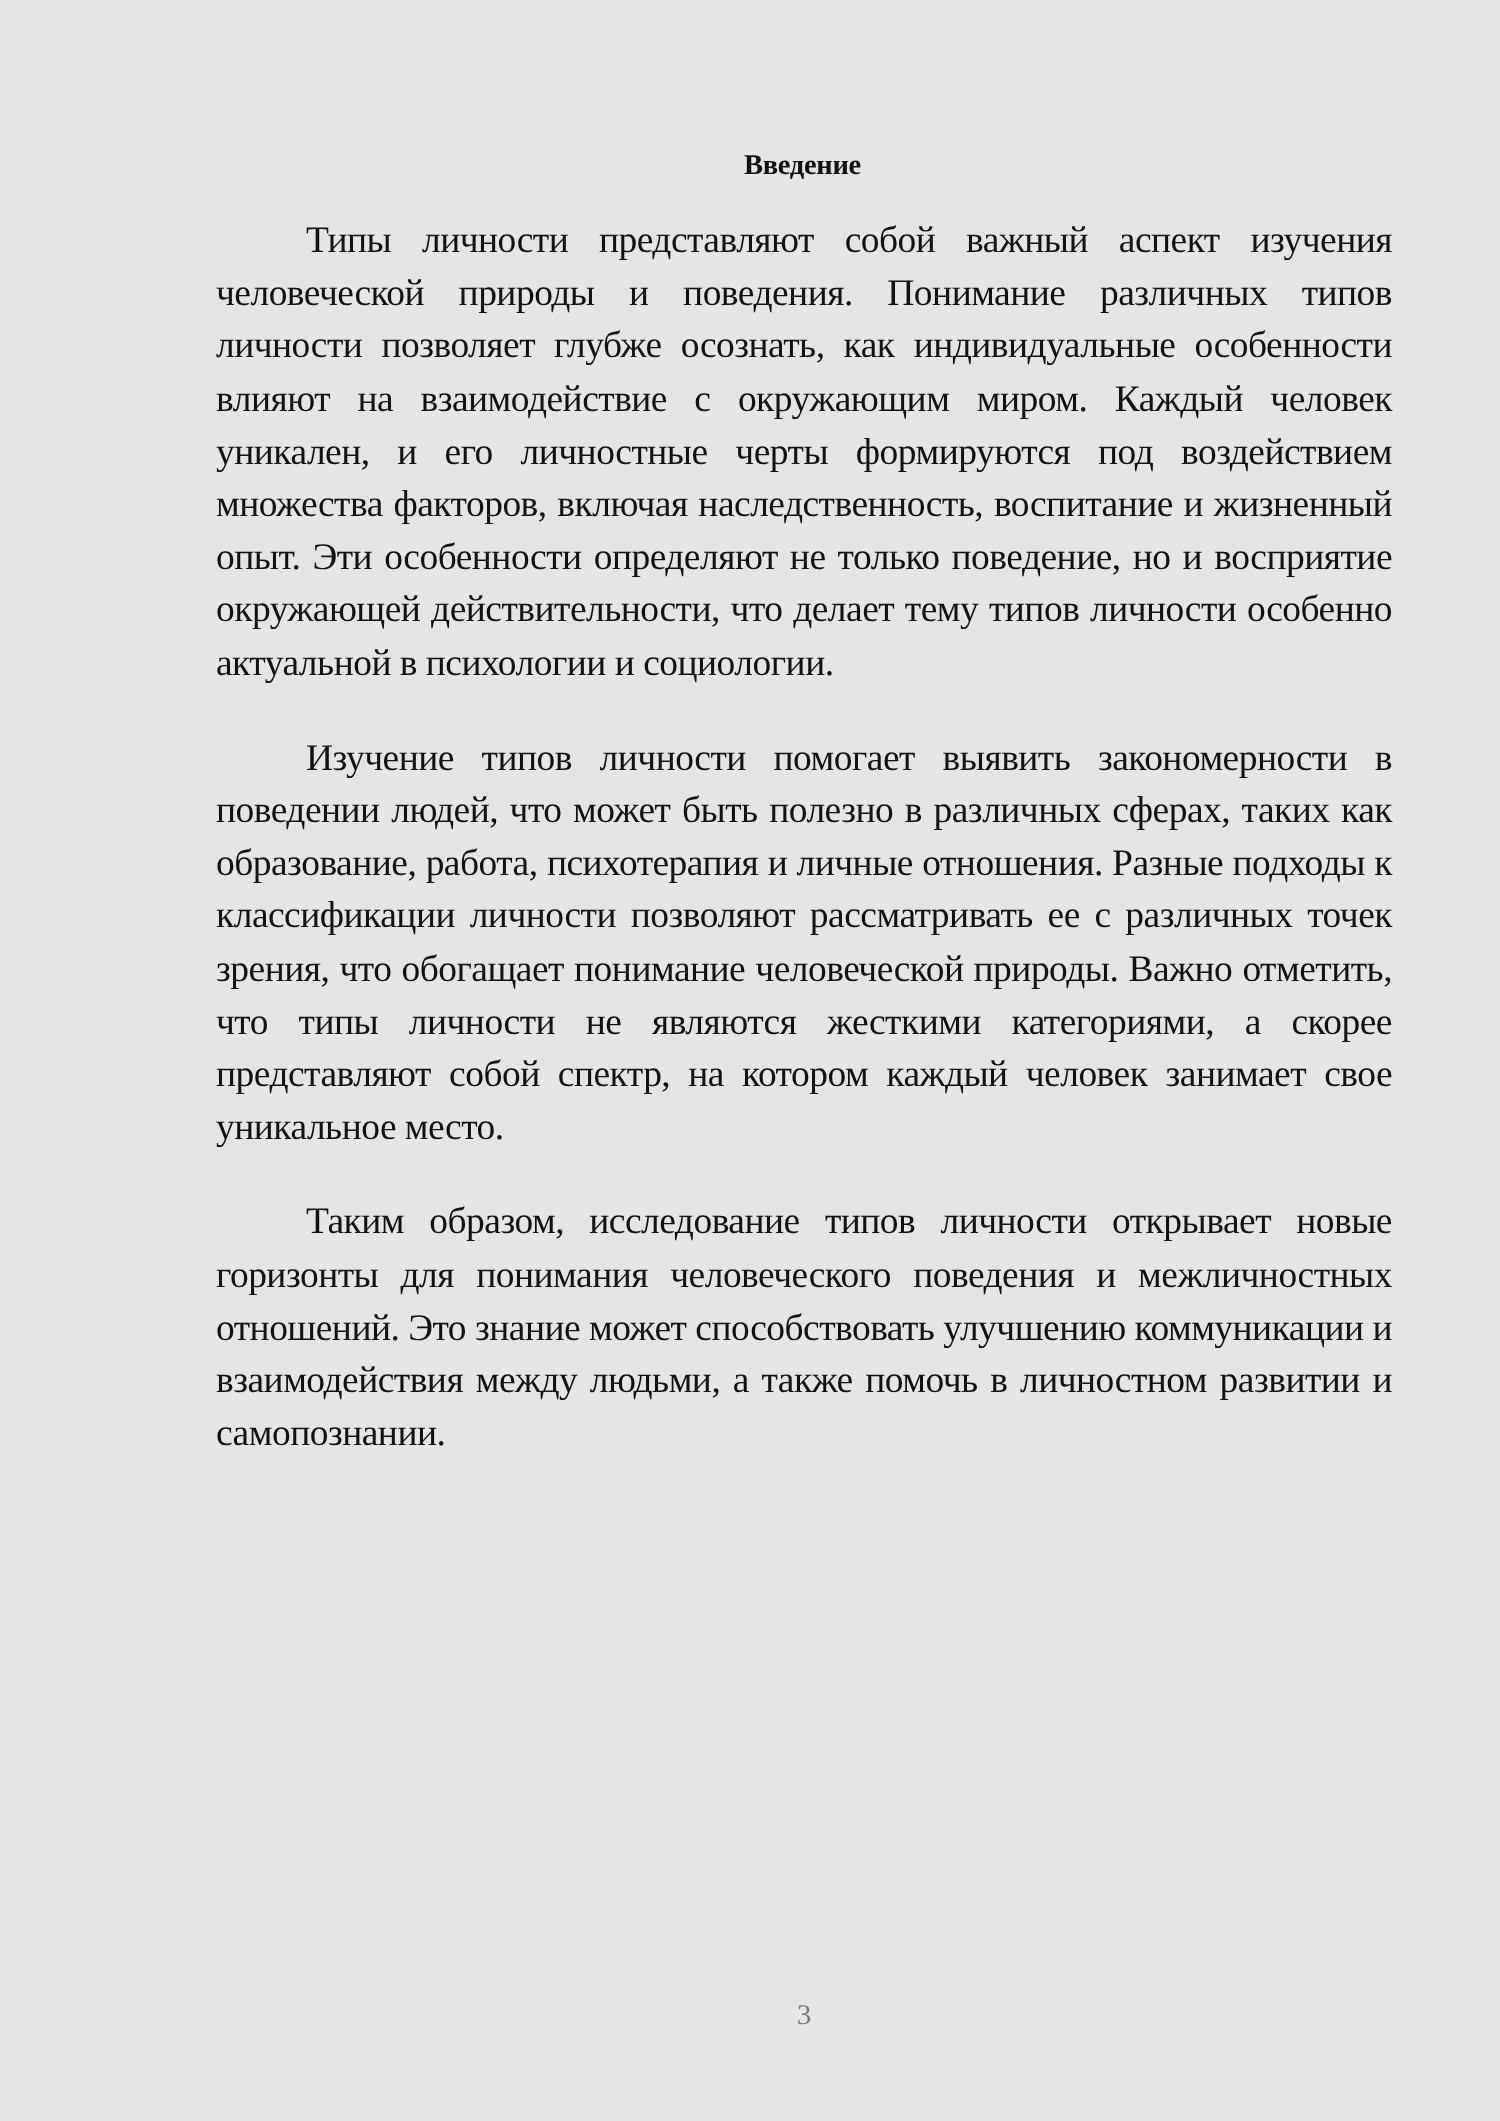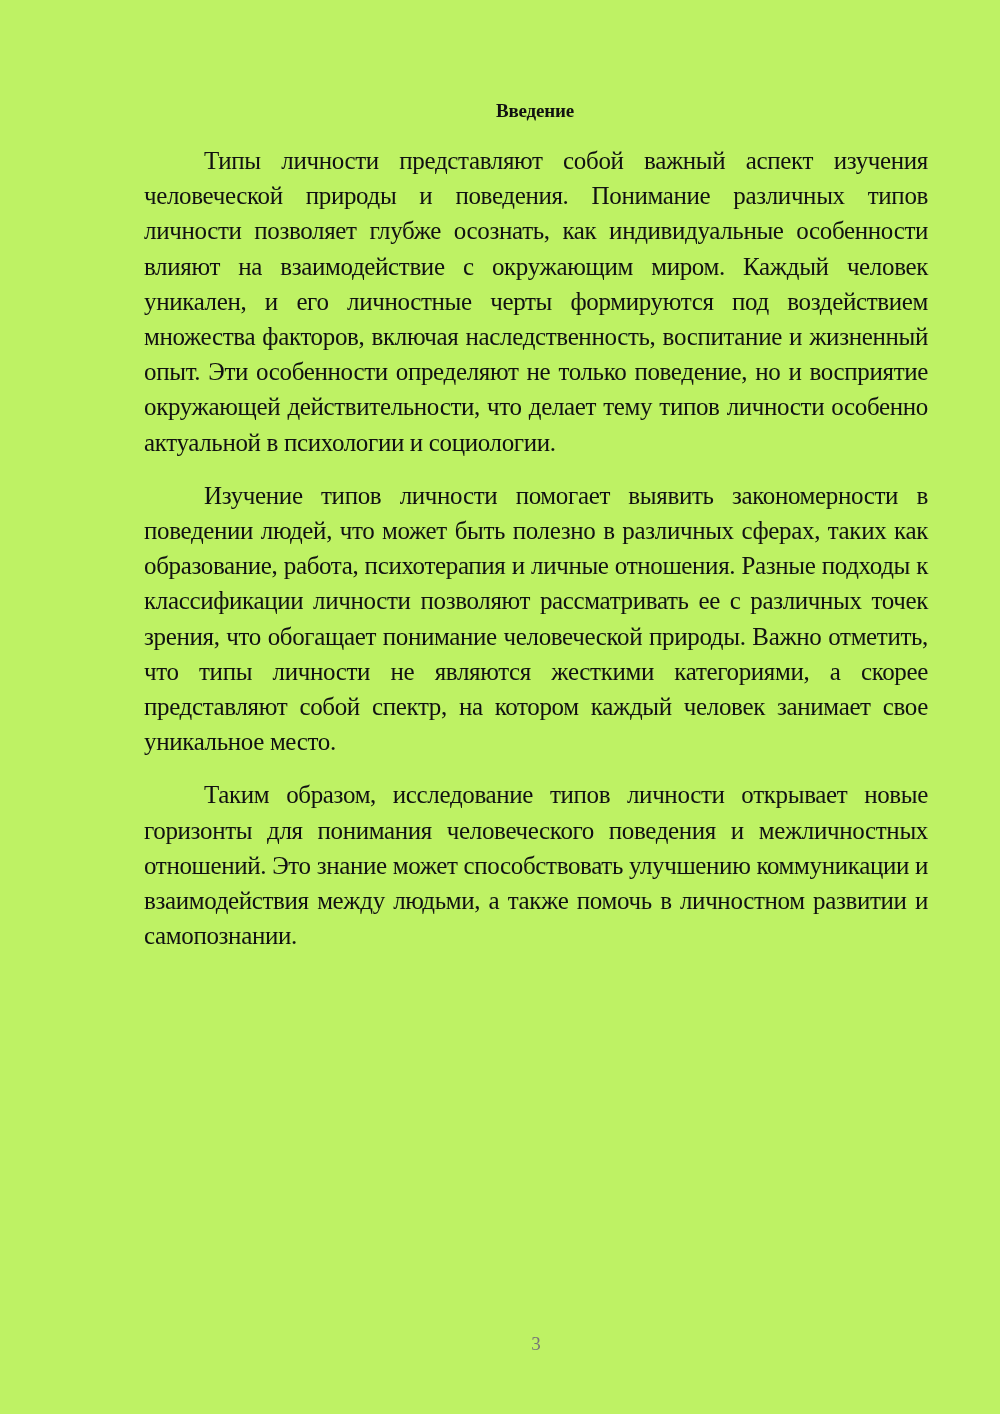--- a/index.html
+++ b/index.html
@@ -13,21 +13,21 @@
       position: relative;
       overflow: hidden;
       font-family: "Liberation Serif", "DejaVu Serif", serif;
       color: #111111;
     }
     .page {
       position: absolute;
       left: 0; top: 0;
       width: 1000px;
       height: 1414px;
-      background: #bef264;
+      background: #e5e5e5;
     }
     .heading {
       position: absolute;
       top: 96px;
       left: 0;
       width: 1070px;
       text-align: center;
       font-weight: bold;
       font-size: 19px;
       line-height: 30px;
@@ -42,21 +42,21 @@
     .para {
       margin: 0;
       font-size: 25px;
       line-height: 35.2px;
       text-align: justify;
       text-indent: 60px;
       letter-spacing: -0.35px;
       word-spacing: 0px;
     }
     .para + .para {
-      margin-top: 18px;
+      margin-top: 28px;
       font-family: Liberation Serif, serif;
     }
     .page-number {
       position: absolute;
       top: 1333px;
       left: 0;
       width: 1072px;
       text-align: center;
       font-size: 19px;
       color: #777777;

